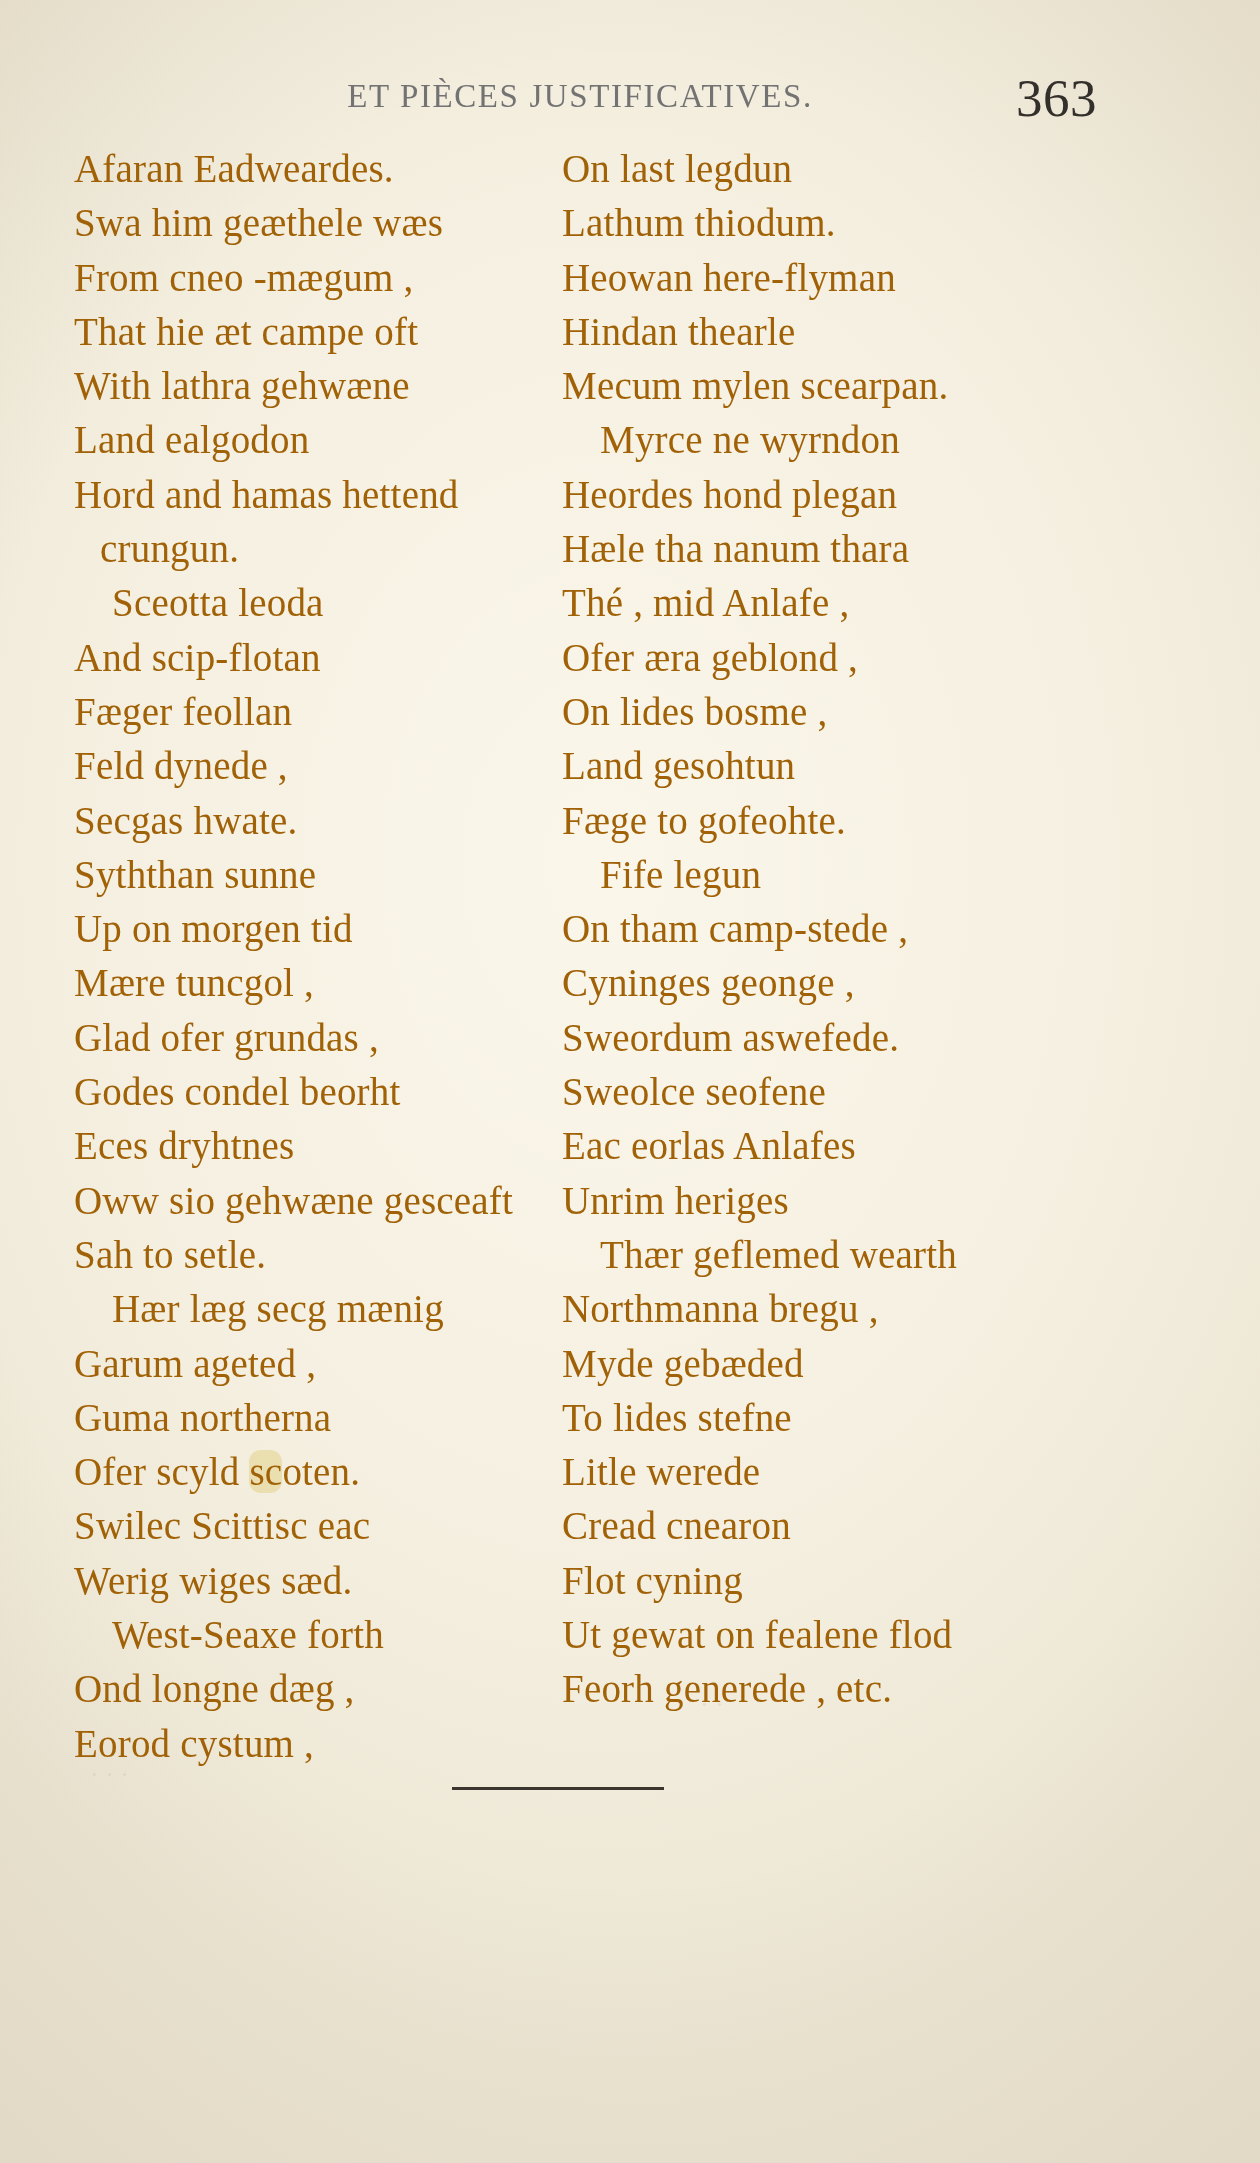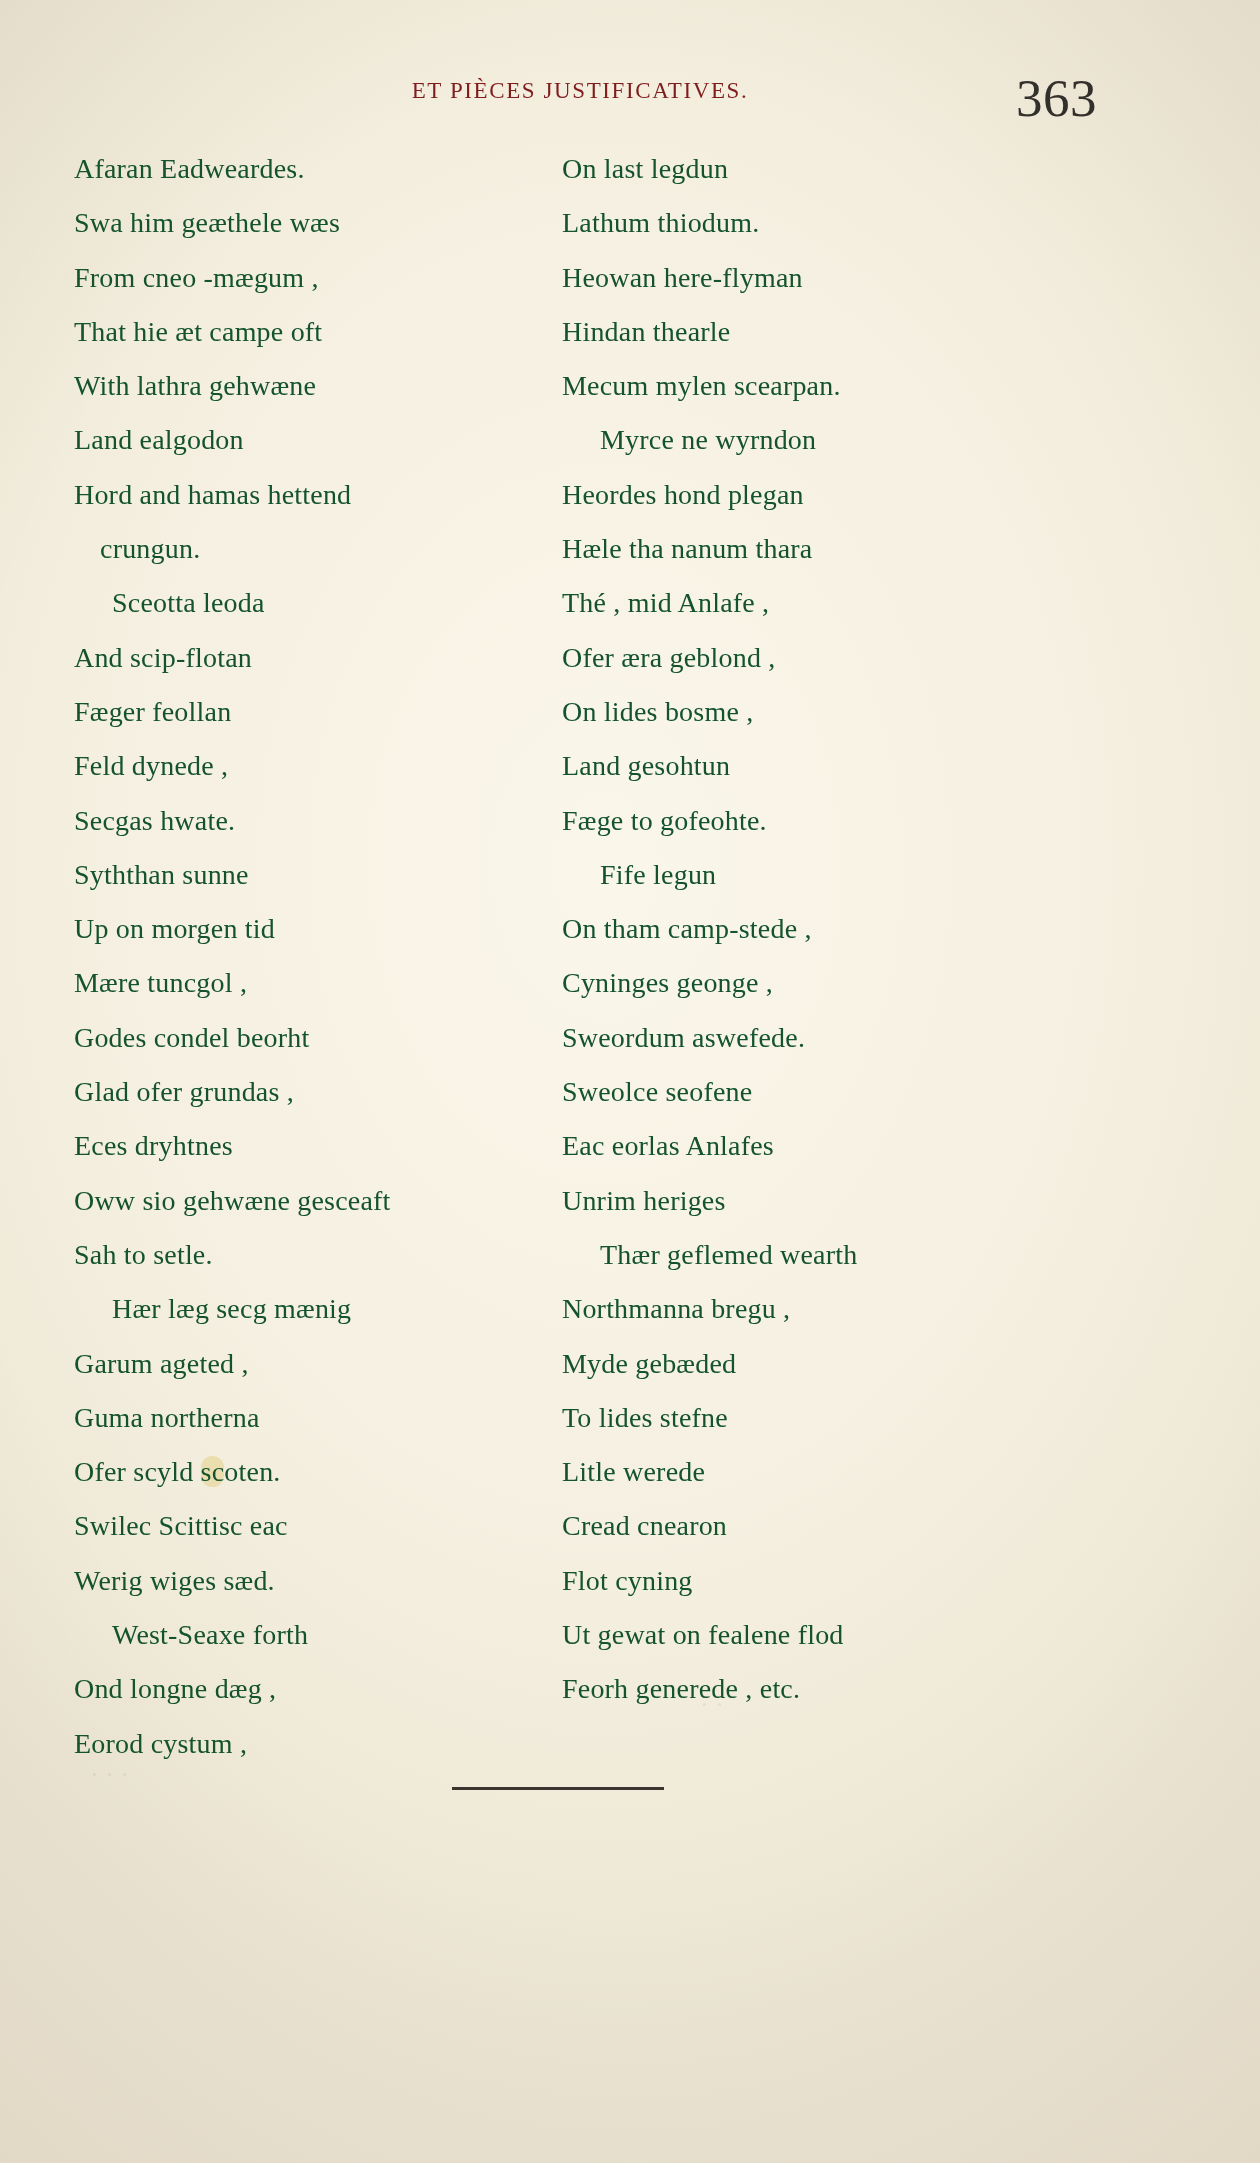--- a/index.html
+++ b/index.html
@@ -47,23 +47,23 @@
     width: 1260px;
     height: 40px;
   }
   .running-title {
     position: absolute;
     left: 300px;
     top: 0;
     width: 560px;
     text-align: center;
     font-variant: small-caps;
-    font-size: 23px;
+    font-size: 33px;
     letter-spacing: 1.6px;
-    color: #7f1d1d;
+    color: #737373;
     white-space: nowrap;
   }
   .folio {
     position: absolute;
     right: 163px;
     top: -10px;
     font-size: 53px;
     color: #33302c;
     letter-spacing: 0.5px;
   }
@@ -74,24 +74,24 @@
     top: 142px;
     width: 1260px;
   }
   .col {
     position: absolute;
     top: 0;
   }
   .col-left { left: 74px; width: 480px; }
   .col-right { left: 562px; width: 520px; }
   .vline {
-    font-size: 28px;
+    font-size: 39px;
     line-height: 54.3px;
     white-space: pre;
-    color: #14532d;
+    color: #a16207;
     letter-spacing: 0.2px;
   }
   .vline.indent1 { padding-left: 38px; }
   .vline.indent2 { padding-left: 26px; }
   .highlight-word {
     background: rgba(225, 205, 120, 0.45);
     border-radius: 12px;
   }
   
   .rule {
@@ -135,22 +135,22 @@
         <div class="vline">Hord and hamas hettend</div>
         <div class="vline indent2">crungun.</div>
         <div class="vline indent1">Sceotta leoda</div>
         <div class="vline">And scip-flotan</div>
         <div class="vline">Fæger feollan</div>
         <div class="vline">Feld dynede ,</div>
         <div class="vline">Secgas hwate.</div>
         <div class="vline">Syththan sunne</div>
         <div class="vline">Up on morgen tid</div>
         <div class="vline">Mære tuncgol ,</div>
+        <div class="vline">Glad ofer grundas ,</div>
         <div class="vline">Godes condel beorht</div>
-        <div class="vline">Glad ofer grundas ,</div>
         <div class="vline">Eces dryhtnes</div>
         <div class="vline">Oww sio gehwæne gesceaft</div>
         <div class="vline">Sah to setle.</div>
         <div class="vline indent1">Hær læg secg mænig</div>
         <div class="vline">Garum ageted ,</div>
         <div class="vline">Guma northerna</div>
         <div class="vline">Ofer scyld <span class="highlight-word">sc</span>oten.</div>
         <div class="vline">Swilec Scittisc eac</div>
         <div class="vline">Werig wiges sæd.</div>
         <div class="vline indent1">West-Seaxe forth</div>

